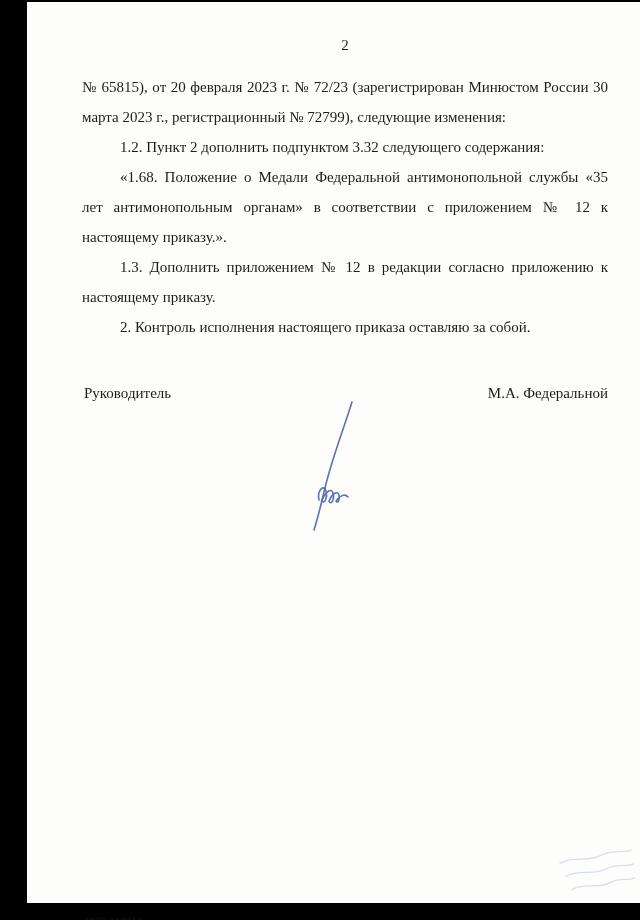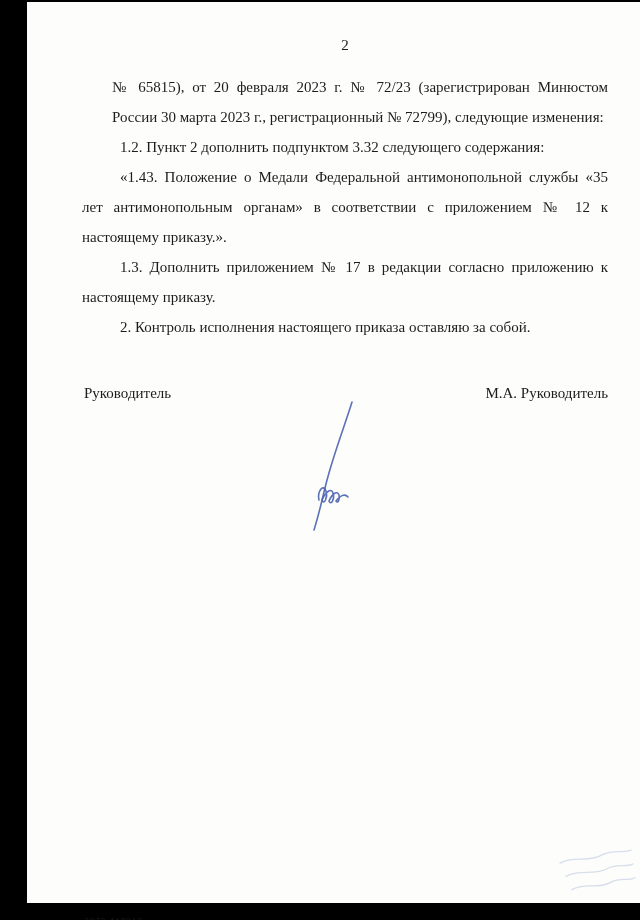--- a/index.html
+++ b/index.html
@@ -53,21 +53,20 @@
     margin-bottom: 12px;
   }
 
   p.para {
     margin: 0;
     text-align: justify;
     text-indent: 38px;
   }
   p.para.no-indent {
     text-indent: 0;
-    margin-left: 30px;
   }
 
   .sig-row {
     margin-top: 36px;
     display: flex;
     justify-content: space-between;
     align-items: baseline;
   }
   .sig-role { padding-left: 2px; }
 
@@ -120,27 +119,27 @@
 
   <div class="edge-top"></div>
   <div class="edge-left"></div>
   <div class="edge-bottom"></div>
 
   <div class="content">
     <div class="page-number">2</div>
 
     <p class="para no-indent">№ 65815), от 20 февраля 2023 г. № 72/23 (зарегистрирован Минюстом России 30 марта 2023 г., регистрационный № 72799), следующие изменения:</p>
     <p class="para">1.2. Пункт 2 дополнить подпунктом 3.32 следующего содержания:</p>
-    <p class="para">«1.43. Положение о Медали Федеральной антимонопольной службы «35 лет антимонопольным органам» в соответствии с приложением № 12 к  настоящему приказу.».</p>
-    <p class="para">1.3. Дополнить приложением № 17 в редакции согласно приложению к настоящему приказу.</p>
+    <p class="para">«1.68. Положение о Медали Федеральной антимонопольной службы «35 лет антимонопольным органам» в соответствии с приложением № 12 к  настоящему приказу.».</p>
+    <p class="para">1.3. Дополнить приложением № 12 в редакции согласно приложению к настоящему приказу.</p>
     <p class="para">2. Контроль исполнения настоящего приказа оставляю за собой.</p>
 
     <div class="sig-row">
       <span class="sig-role">Руководитель</span>
-      <span class="sig-name">М.А. Руководитель</span>
+      <span class="sig-name">М.А. Федеральной</span>
     </div>
   </div>
 
   <svg class="signature-svg" viewBox="0 0 78 138" aria-hidden="true">
     <path d="M56 6 C48 32 36 62 29 92 C26 104 23 118 18 134"></path>
     <path d="M23 104 C21 96 27 87 30 95 C32 101 28 110 26 104 C29 97 35 91 37 97 C39 103 35 110 33 105 C36 98 41 94 43 99 C44 103 42 108 40 105 C43 100 49 97 52 101"></path>
   </svg>
 
   <svg class="stamp-svg" viewBox="0 0 82 56" aria-hidden="true">
     <path d="M6 12 C20 6 34 16 48 10 C60 5 72 12 78 9"></path>

